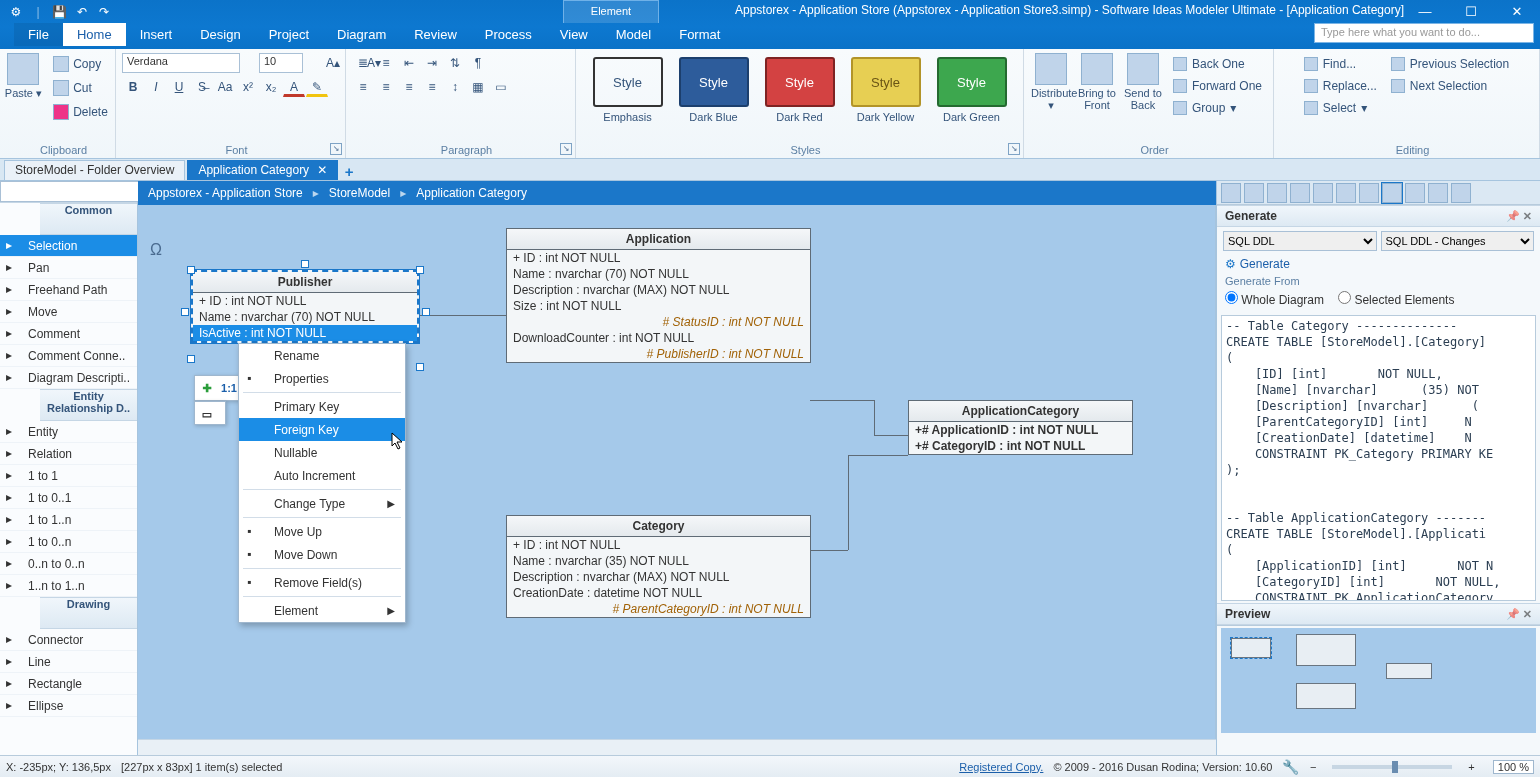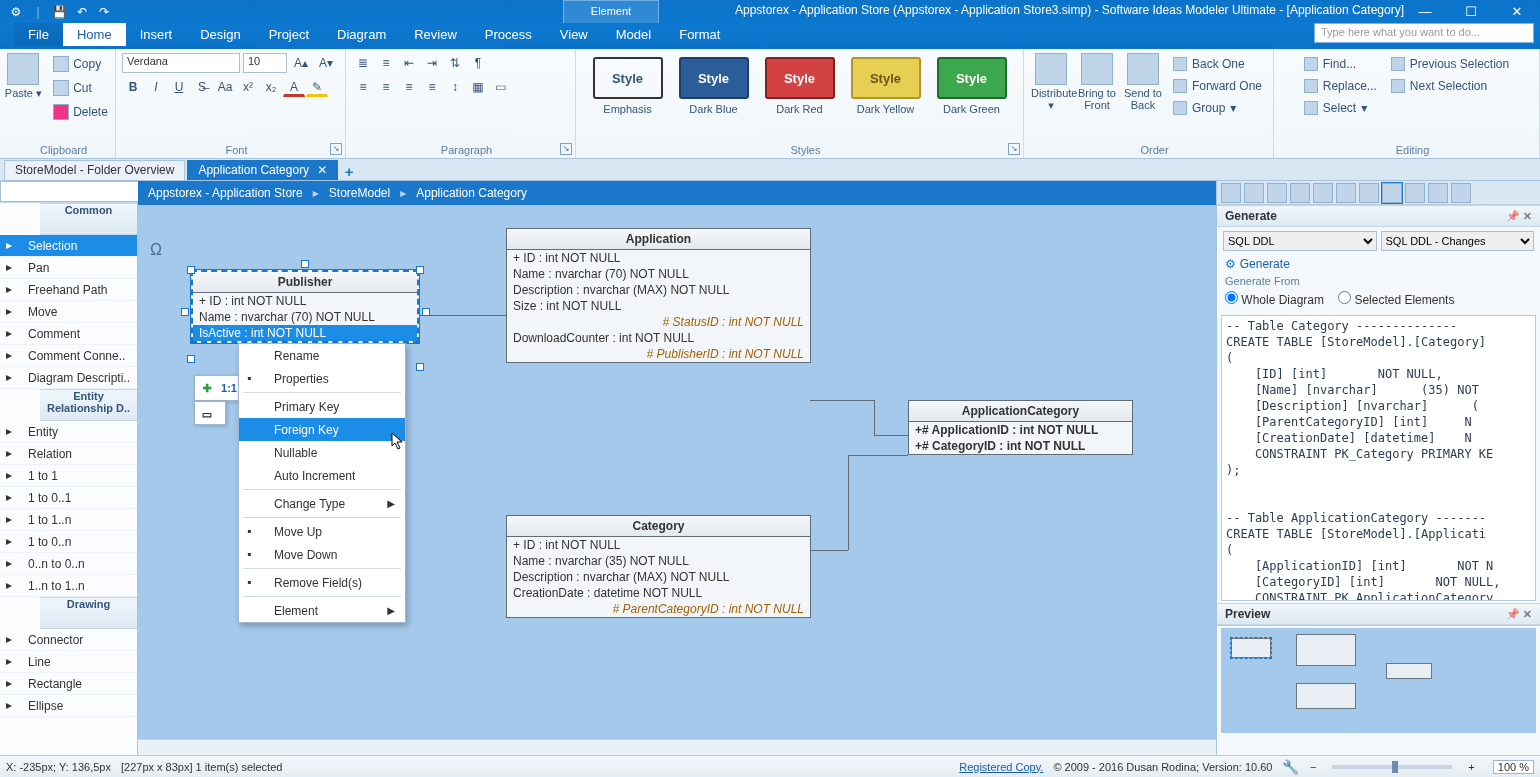--- a/index.html
+++ b/index.html
@@ -28,21 +28,21 @@
 .rgroup .body { flex:1; display:flex; align-items:flex-start; gap:6px;}
 .smallrow { display:flex; flex-direction:column; gap:2px; font-size:12px; color:#34547a;}
 .smallrow div { display:flex; align-items:center; gap:4px; height:22px; padding:0 4px;}
 .ico { width:16px; height:16px; background:#c0d4ea; border:1px solid #8fb1d0; }
 .big { width:40px; text-align:center; font-size:11px; color:#34547a;}
 .big .bi { width:32px; height:32px; margin:0 auto 2px; background:#c0d4ea; border:1px solid #8fb1d0;}
 .fontbox { width:118px; height:20px; border:1px solid #a9c0d6; background:#fff; font-size:11px; padding:1px 4px; color:#333;}
 .numbox { width:44px; height:20px; border:1px solid #a9c0d6; background:#fff; font-size:11px; padding:1px 4px;}
 .toolbtns { display:flex; gap:1px;}
 .tb { width:22px; height:20px; border:1px solid transparent; text-align:center; line-height:18px; font-size:12px; color:#34547a;}
-.stylebox { width:70px; height:42px; border:2px solid #333; border-radius:3px; display:flex; align-items:center; justify-content:center; font-weight:bold; font-size:13px; margin-top:4px;}
+.stylebox { width:70px; height:50px; border:2px solid #333; border-radius:3px; display:flex; align-items:center; justify-content:center; font-weight:normal; font-size:13px; margin-top:4px;}
 .stylebox.blue { background:#2d5c9b; border-color:#1c3f6d; color:#fff;}
 .stylebox.red  { background:#d34242; border-color:#7e2323; color:#fff;}
 .stylebox.yel  { background:#e7cf53; border-color:#b29428; color:#6a5515;}
 .stylebox.grn  { background:#3da74e; border-color:#246a30; color:#fff;}
 .stylecol { text-align:center; font-size:11px; color:#34547a;}
 .launcher { position:absolute; bottom:3px; right:3px; width:12px; height:12px; border:1px solid #7ea3c5; font-size:8px; text-align:center; line-height:10px; color:#4a6b90;}
 .editlist { font-size:12px; color:#34547a;}
 .editlist div { display:flex; align-items:center; gap:5px; height:22px; padding:0 4px;}
 .mini-ico { width:14px; height:14px; display:inline-block; background:#c0d4ea; border:1px solid #8fb1d0;}
 
@@ -180,21 +180,21 @@
             <span class="ico" style="background:#e38;"></span>
             <span>Delete</span>
           </div>
       </div>
     </div>
     <div class="glabel">Clipboard</div>
   </div>
 
   <div class="rgroup" style="width:230px">
     <div class="body" style="flex-direction:column; gap:4px; width:100%;">
-      <div style="display:flex; gap:3px;">
+      <div style="display:flex; gap:19px;">
         <div class="fontbox">Verdana</div>
         <div class="numbox">10</div>
         <div class="tb">A▴</div>
         <div class="tb">A▾</div>
       </div>
       <div class="toolbtns">
         <div class="tb"><b>B</b></div>
         <div class="tb"><i>I</i></div>
         <div class="tb"><u>U</u></div>
         <div class="tb">S̶</div>

